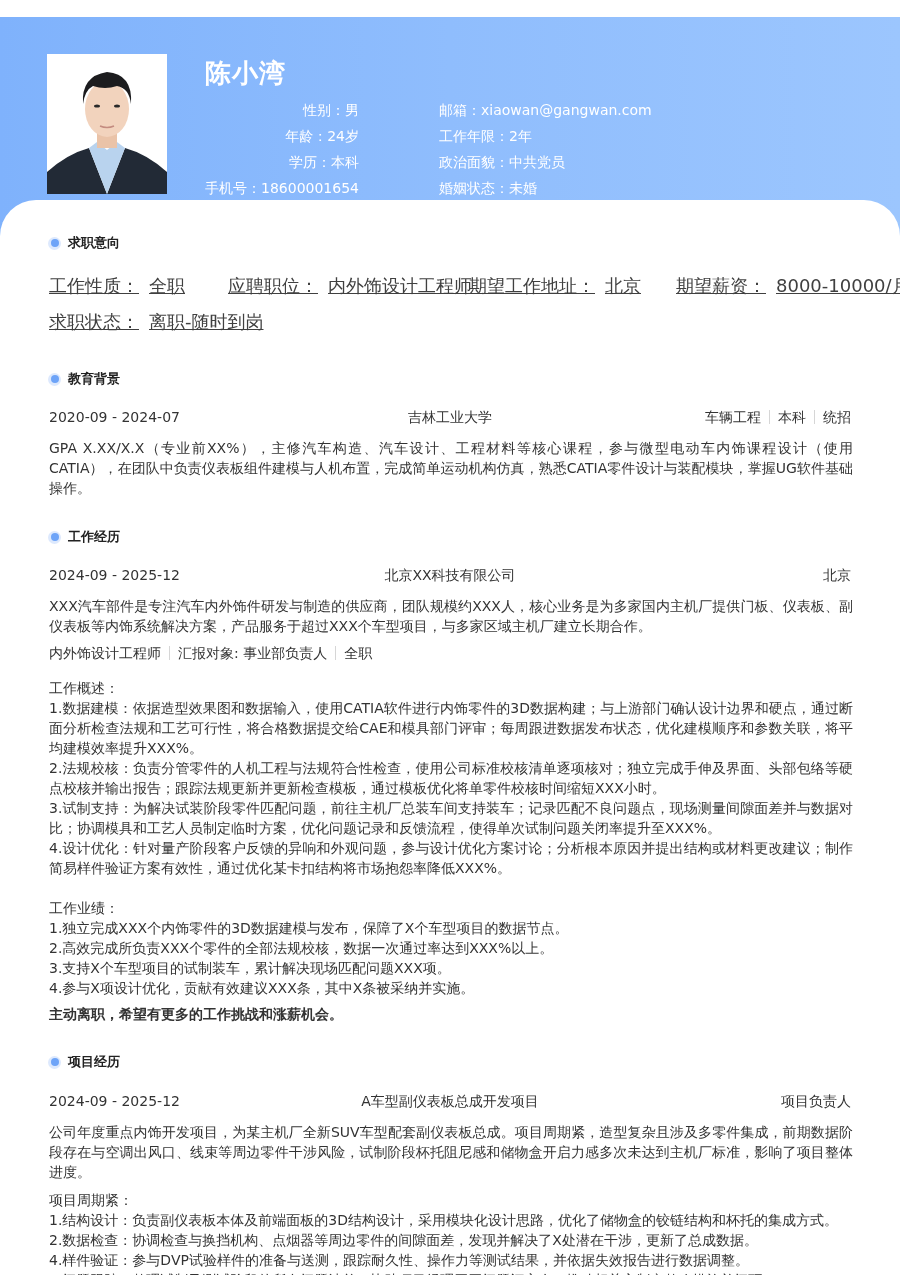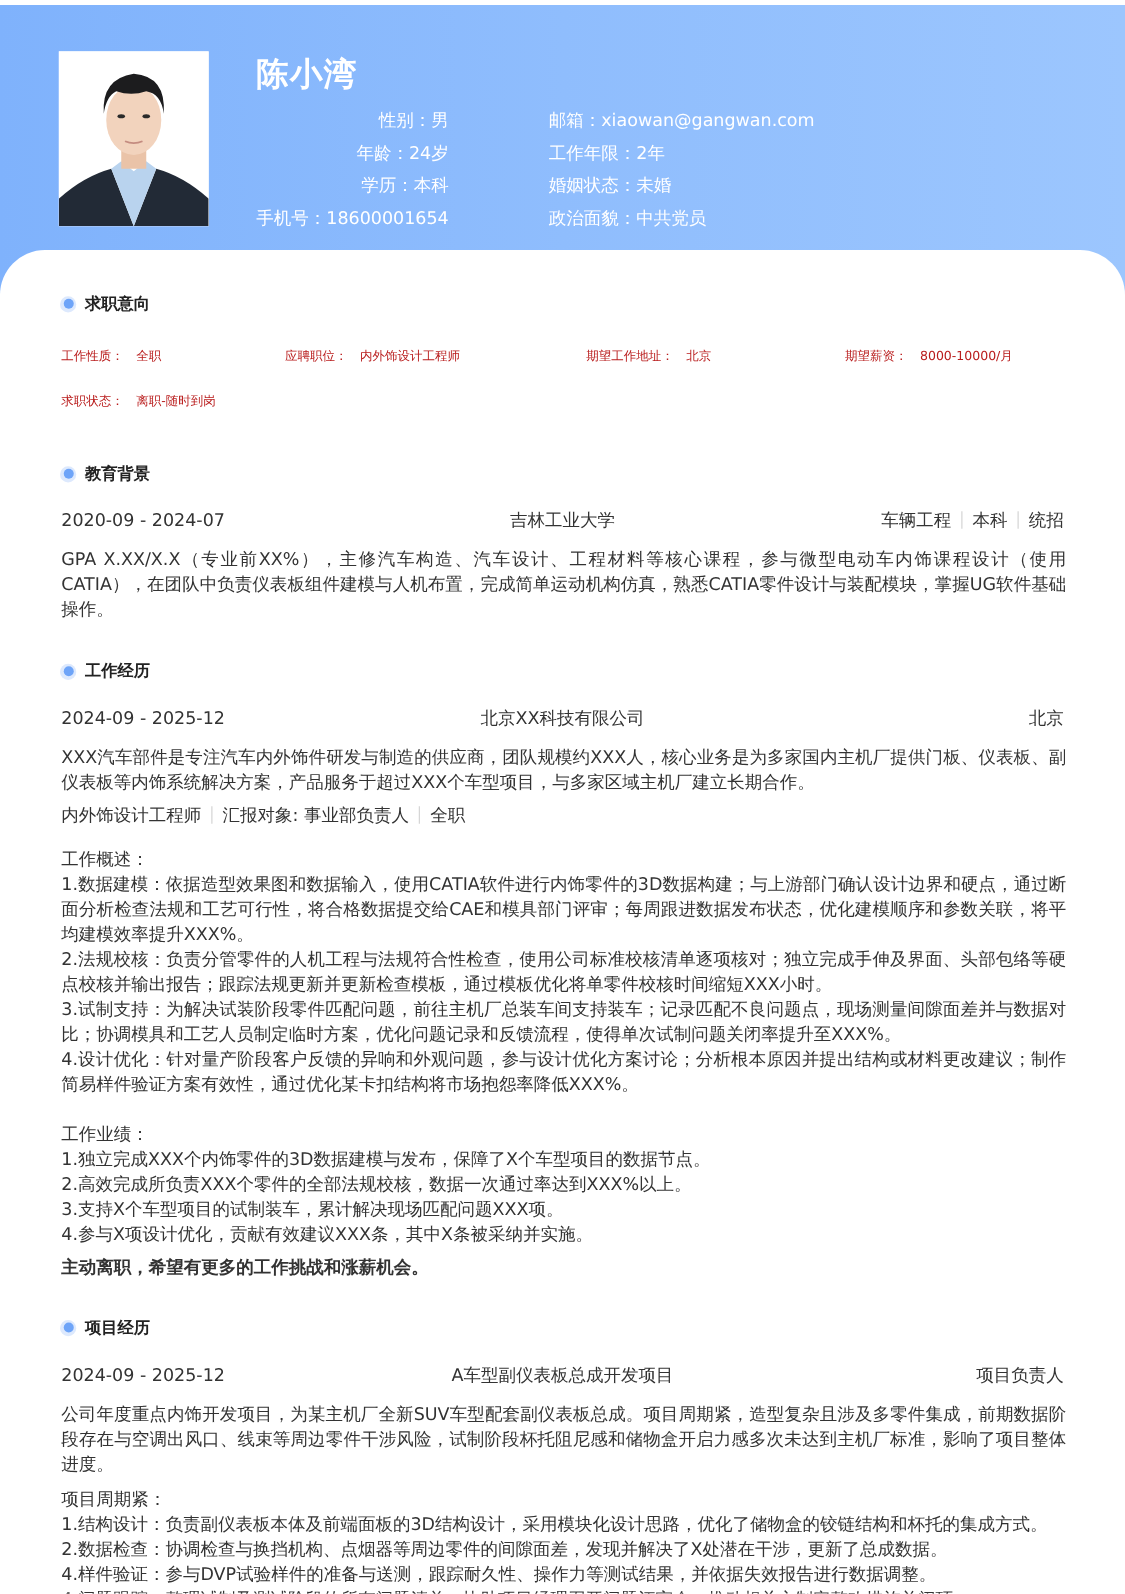--- a/index.html
+++ b/index.html
@@ -1,20 +1,20 @@
 <!DOCTYPE html>
 <html><head>
 <meta charset="utf-8">
 <style>
   * { margin: 0; padding: 0; box-sizing: border-box; }
   html, body { width: 900px; height: 1275px; overflow: hidden; background: #ffffff; }
   body { font-family: "DejaVu Sans", "Liberation Sans", sans-serif; color: #333333; position: relative; }
 
   .header {
-    position: absolute; left: 0; top: 4px; width: 900px; height: 235px;
+    position: absolute; left: 0; top: 17px; width: 900px; height: 235px;
     background: linear-gradient(90deg, #7fb2fc 0%, #8fbdfd 50%, #9cc6fe 100%);
   }
   .photo {
     position: absolute; left: 47px; top: 37px; width: 120px; height: 140px;
     background: #ffffff; overflow: hidden;
   }
   .photo svg { display: block; }
   .name {
     position: absolute; left: 205px; top: 38px; font-size: 26px; font-weight: bold;
     color: #ffffff; letter-spacing: 1px; line-height: 36px;
@@ -40,21 +40,21 @@
   .dot::after { content: ""; width: 8px; height: 8px; border-radius: 50%; background: #6ea4f8; display: block; }
 
   .row {
     position: absolute; left: 49px; width: 802px; font-size: 14px; color: #333333;
     line-height: 20px; height: 20px; white-space: nowrap;
   }
   .row .c { position: absolute; left: 0; right: 0; text-align: center; }
   .row .r { position: absolute; right: 0; top: 0; }
   .row .l { position: absolute; left: 0; top: 0; }
 
-  .intent-item { position: absolute; font-size: 10px; color: #b91c1c; white-space: nowrap; line-height: 20px; }
+  .intent-item { position: absolute; font-size: 18px; color: #404040; white-space: nowrap; line-height: 20px; text-decoration: underline; }
   .intent-item .k { margin-right: 10px; }
 
   .para {
     position: absolute; left: 49px; width: 804px; font-size: 14px; color: #333333;
     line-height: 20px; text-align: justify;
   }
   .sep { display: inline-block; width: 1px; height: 14px; background: #d6d6d6; margin: 0 8px; vertical-align: -2px; }
   .gap { height: 20px; }
 </style>
 </head>
@@ -85,22 +85,22 @@
   <div class="name">陈小湾</div>
   <div class="info-col left">
     <div class="info-row"><span>性别：</span><span>男</span></div>
     <div class="info-row"><span>年龄：</span><span>24岁</span></div>
     <div class="info-row"><span>学历：</span><span>本科</span></div>
     <div class="info-row"><span>手机号：</span><span>18600001654</span></div>
   </div>
   <div class="info-col right">
     <div class="info-row"><span>邮箱：</span><span>xiaowan@gangwan.com</span></div>
     <div class="info-row"><span>工作年限：</span><span>2年</span></div>
+    <div class="info-row"><span>政治面貌：</span><span>中共党员</span></div>
     <div class="info-row"><span>婚姻状态：</span><span>未婚</span></div>
-    <div class="info-row"><span>政治面貌：</span><span>中共党员</span></div>
   </div>
 </div>
 
 <div class="body-card"></div>
 
 <div class="section-title" style="top:228px;">
   <span class="dot"></span>
   <span>求职意向</span>
 </div>
 <div class="intent-item" style="left:49px; top:276px;"><span class="k">工作性质：</span><span>全职</span></div>

